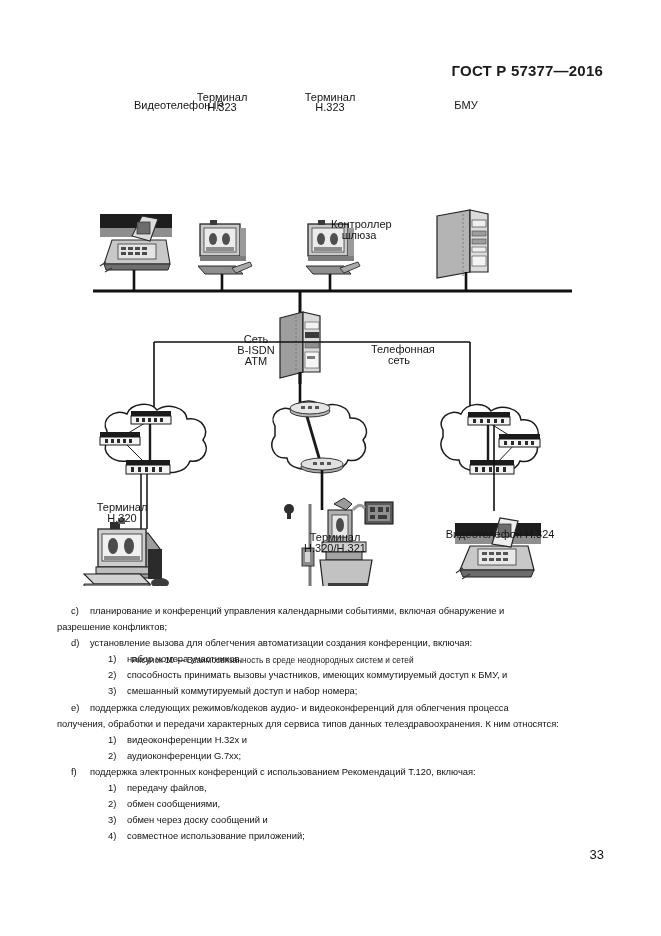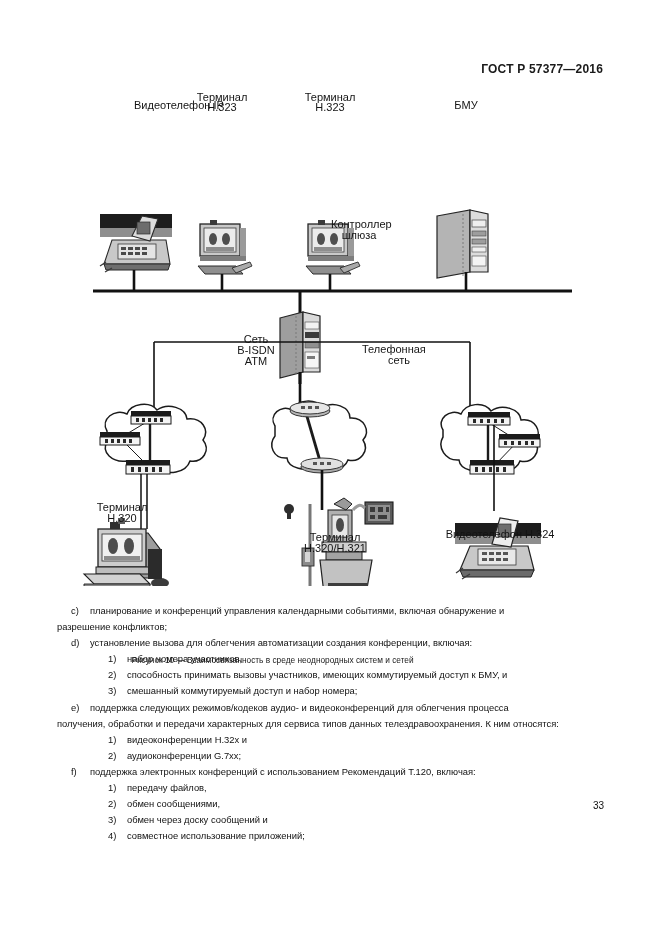--- a/index.html
+++ b/index.html
@@ -16,21 +16,21 @@
     overflow: hidden;
     font-family: "Liberation Sans", sans-serif;
     color: #1a1a1a;
   }
 
   
   .doc-header {
     position: absolute;
     top: 62px;
     right: 58px;
-    font-size: 12px;
+    font-size: 15px;
     font-weight: bold;
     letter-spacing: 0.2px;
     white-space: nowrap;
   }
 
   
   .figure {
     position: absolute;
     left: 0;
     top: 86px;
@@ -97,22 +97,22 @@
   }
   .lvl2 > .marker {
     position: absolute;
     left: 51px;
     top: 0;
   }
 
   .page-number {
     position: absolute;
     right: 57px;
-    top: 800px;
-    font-size: 10px;
+    top: 847px;
+    font-size: 13px;
     color: #111;
   }
 </style>
 </head>
 <body>
 
 <div class="page">
 
   <div class="doc-header">ГОСТ Р 57377—2016</div>
 
@@ -441,21 +441,21 @@
 
     <div class="fig-label" style="left:436px; top:14px; width:60px;">БМУ</div>
 
     <div class="fig-label left" style="left:331px; top:133px;">Контроллер</div>
     <div class="fig-label" style="left:331px; top:144px; width:56px;">шлюза</div>
 
     <div class="fig-label" style="left:230px; top:248px; width:52px;">Сеть</div>
     <div class="fig-label" style="left:230px; top:259px; width:52px;">B-ISDN</div>
     <div class="fig-label" style="left:230px; top:270px; width:52px;">ATM</div>
 
-    <div class="fig-label" style="left:362px; top:258px; width:56px;text-align:center;">Телефонная</div>
+    <div class="fig-label" style="left:371px; top:258px; width:56px;text-align:center;">Телефонная</div>
     <div class="fig-label" style="left:371px; top:269px; width:56px;">сеть</div>
 
     <div class="fig-label" style="left:88px; top:416px; width:68px;">Терминал</div>
     <div class="fig-label" style="left:88px; top:427px; width:68px;">H.320</div>
 
     <div class="fig-label" style="left:292px; top:446px; width:86px;">Терминал</div>
     <div class="fig-label" style="left:292px; top:457px; width:86px;">H.320/H.321</div>
 
     <div class="fig-label" style="left:440px; top:415px; width:120px;margin-top:28px;">Видеотелефон H.324</div>
 

